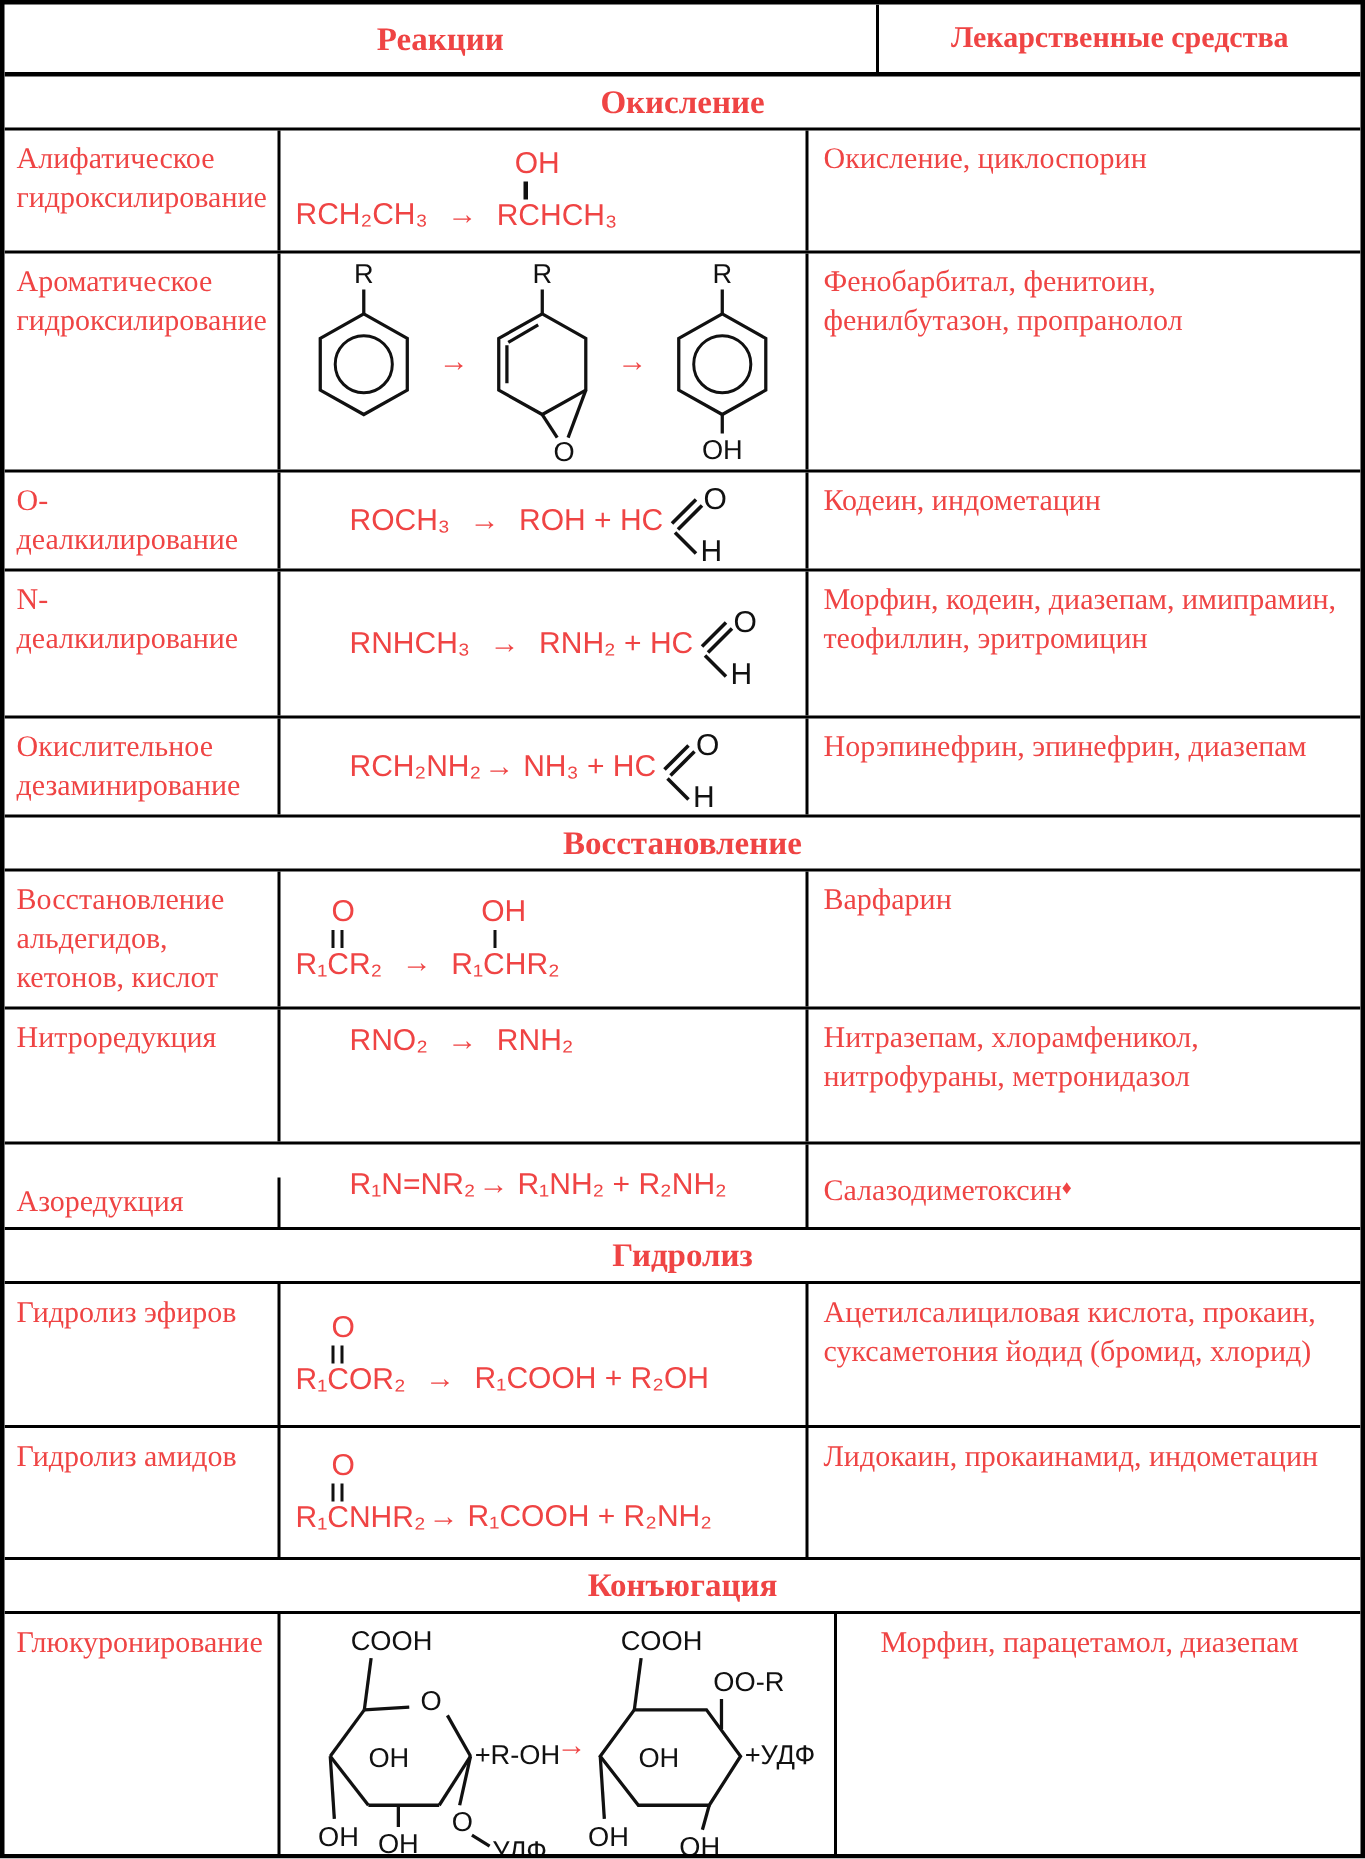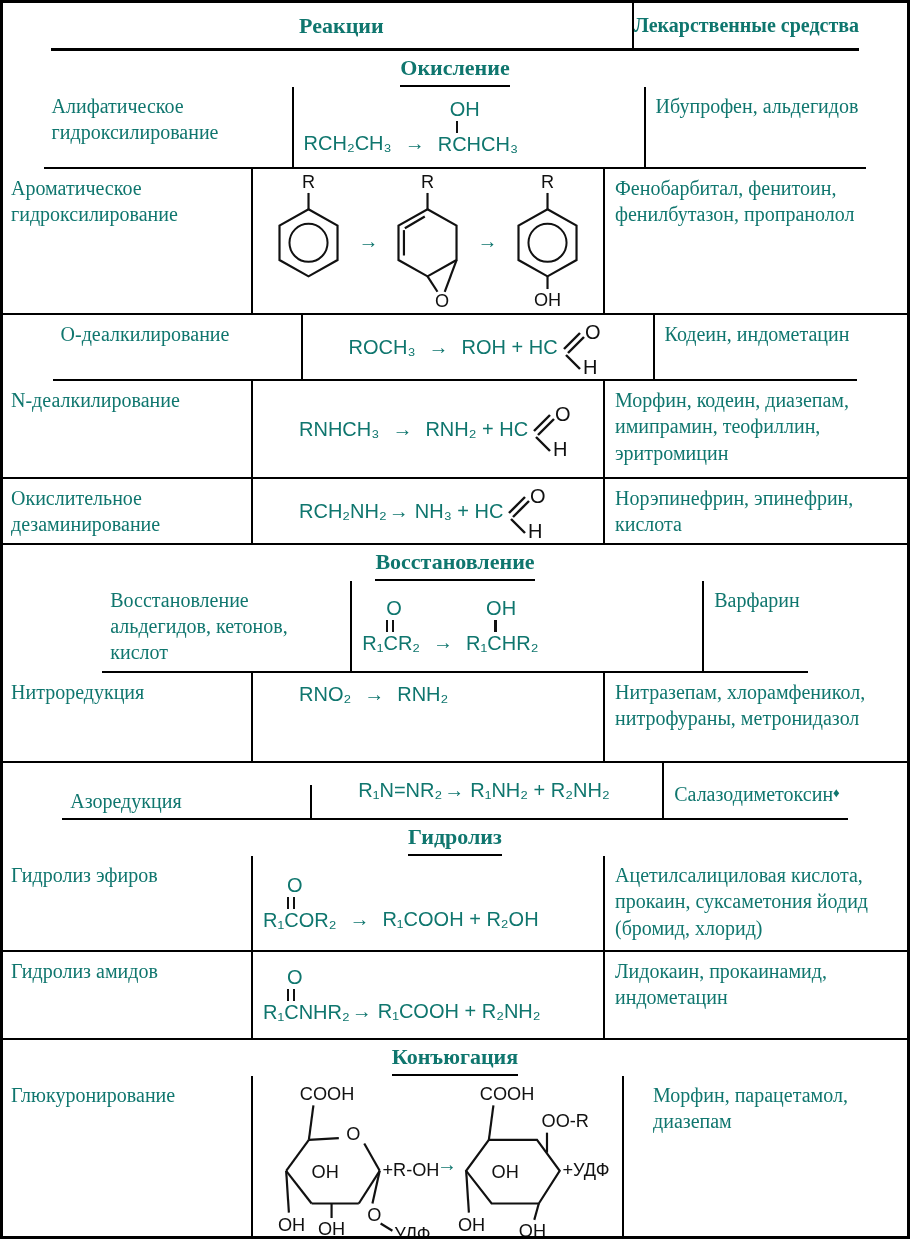--- a/index.html
+++ b/index.html
@@ -1,26 +1,25 @@
 <!DOCTYPE html>
 <html><head>
 <meta charset="utf-8">
 <style>
   html,body { margin:0; padding:0; background:#fff; }
   .table {
     width:910px; height:1239px; box-sizing:border-box;
-    border:3px solid #000; background:#fff; color:#0f766e;
+    border:3px solid #000; background:#fff; color:#ef4444;
     display:flex; flex-direction:column; overflow:hidden;
     font-family:"Liberation Serif","DejaVu Serif",serif;
-    align-items:center;
   }
   .row { display:flex; flex:none; border-bottom:2px solid #000; }
   .row:last-child { border-bottom:none; flex:1;gap:19px; }
   .c1 {
-    width:250px; flex:none; box-sizing:border-box;
+    width:184px; flex:none; box-sizing:border-box;
     border-right:2px solid #000; padding:6px 6px 4px 8px;
     font-size:20px; line-height:1.3;
   }
   .c2 {
     width:352px; flex:none; box-sizing:border-box;
     border-right:2px solid #000; padding:4px 4px;
     display:flex; align-items:center; justify-content:flex-start;
     font-family:"Liberation Sans","DejaVu Sans",sans-serif; font-size:20px;
   }
   .c2.center { justify-content:center; }
@@ -82,21 +81,21 @@
       <div class="frow">
         <span class="fx">RCH₂CH₃</span>
         <span class="arrow">→</span>
         <span class="stack">
           <span class="ml12">OH</span>
           <span class="sbond ml18"></span>
           <span class="fx">RCHCH₃</span>
         </span>
       </div>
     </div>
-    <div class="c3">Ибупрофен, альдегидов</div>
+    <div class="c3">Окисление, циклоспорин</div>
   </div>
 
   <div class="row rh-r2">
     <div class="c1">Ароматическое гидроксилирование</div>
     <div class="c2 center">
       <svg class="benz" viewBox="0 0 96 150">
         <text x="48" y="17" text-anchor="middle">R</text>
         <line x1="48" y1="22" x2="48" y2="40"></line>
         <polygon points="48,40 80,58 80,96 48,114 16,96 16,58"></polygon>
         <circle cx="48" cy="77" r="21"></circle>
@@ -172,21 +171,21 @@
         <span class="fx">NH₃ + HC</span>
         <svg class="ald" width="40" height="56" viewBox="0 0 40 56">
           <line x1="3" y1="30" x2="19" y2="14"></line>
           <line x1="7" y1="34" x2="23" y2="18"></line>
           <text x="24" y="20">O</text>
           <line x1="5" y1="36" x2="19" y2="50"></line>
           <text x="22" y="55">H</text>
         </svg>
       </div>
     </div>
-    <div class="c3">Норэпинефрин, эпинефрин, кислота</div>
+    <div class="c3">Норэпинефрин, эпинефрин, диазепам</div>
   </div>
 
   <div class="section-row">Восстановление</div>
 
   <div class="row rh-r6">
     <div class="c1">Восстановление альдегидов, кетонов, кислот</div>
     <div class="c2">
       <div class="frow">
         <span class="stack">
           <span class="ml24">O</span>

